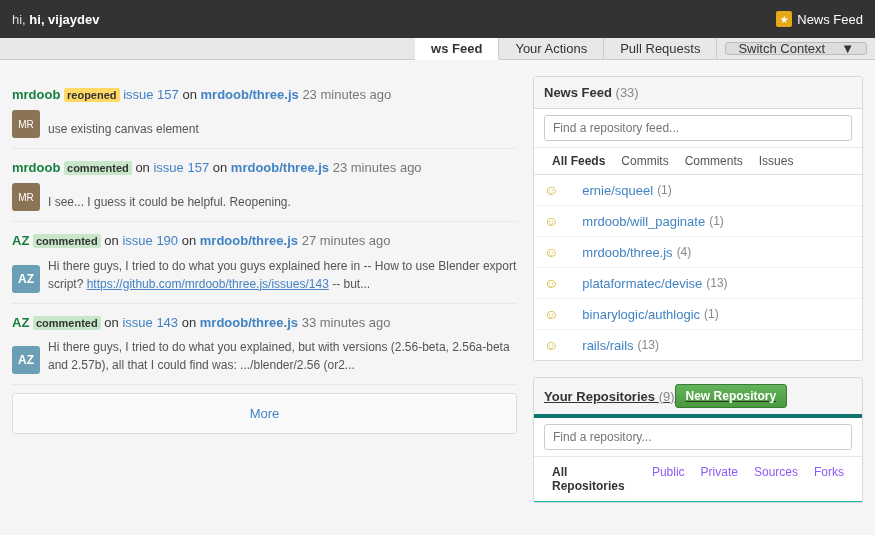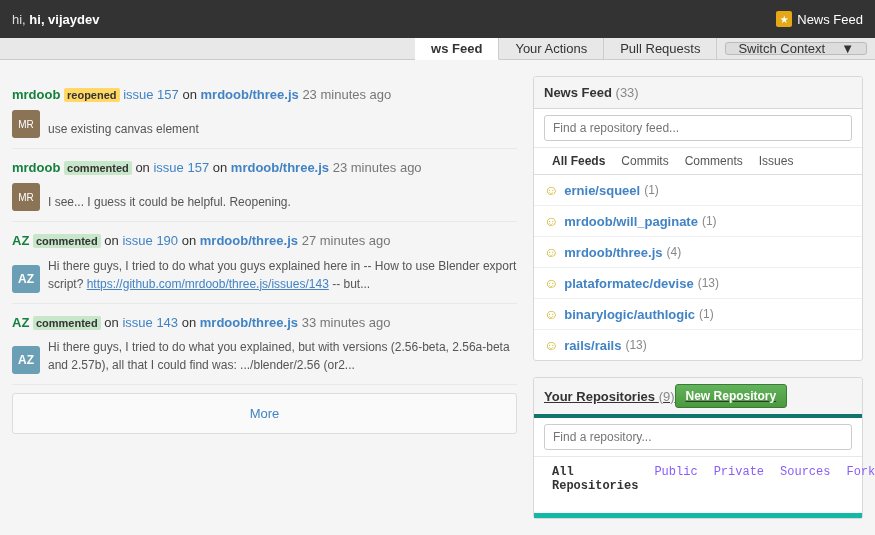--- a/index.html
+++ b/index.html
@@ -214,21 +214,21 @@
       padding: 7px 10px;
       border-bottom: 1px solid #f0f0f0;
       font-size: 13px;
     }
     .repo-feed-item:last-child { border-bottom: none; }
     .smiley {
       color: #c8a800;
       margin-right: 6px;
       font-size: 14px;
     }
-    .repo-feed-item a { color: #4183c4; text-decoration: none; font-weight: bold; }
+    .repo-feed-item a { color: #4183c4; text-decoration: none; font-weight: normal; margin-left: 18px; }
     .repo-feed-item .feed-count { color: #888; font-size: 12px; margin-left: 4px; }
 
     
     .repos-header {
       display: flex;
       align-items: center;
       justify-content: flex-start;
       background: #f5f5f5;
       border-bottom: 4px solid #0f766e;
       padding: 6px 10px;
@@ -255,23 +255,22 @@
       width: 100%;
       padding: 5px 8px;
       border: 1px solid #ccc;
       border-radius: 3px;
       font-size: 12px;
       color: #999;
       outline: none;
     }
     .repos-tabs {
       display: flex;
-      padding: 4px 10px 16px;
-      border-bottom: 5px solid #14b8a6;
-      font-family: Liberation Mono, monospace;
+      padding: 4px 10px 4px;
+      border-bottom: 1px solid #14b8a6;
     }
     .repos-tab {
       padding: 4px 8px;
       font-size: 12px;
       cursor: pointer;
       color: #8b5cf6;
     }
     .repos-tab.active {
       font-weight: bold;
       color: #333;

